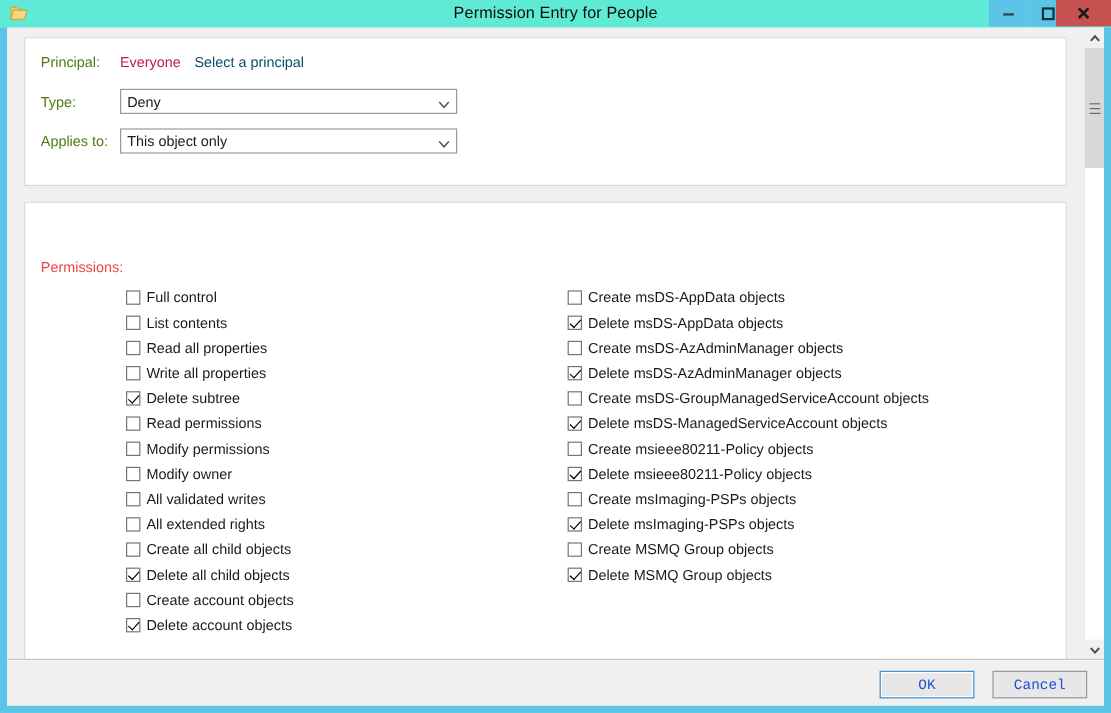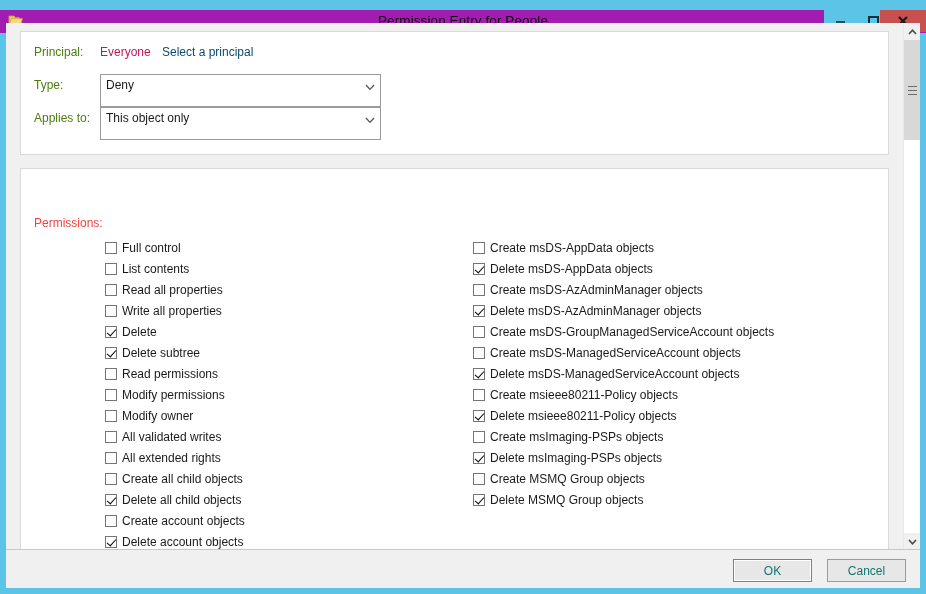--- a/index.html
+++ b/index.html
@@ -24,22 +24,21 @@
     width: 926px;
     height: 594px;
     background: #5cc4e6;
   }
 
   #titlebar {
     position: absolute;
     left: 0; top: 0;
     width: 926px;
     height: 23px;
-    background: #a21caf;
-    margin-top: 10px;
+    background: #5eead4;
   }
   #title-icon {
     position: absolute;
     left: 8px; top: 4px;
     width: 16px; height: 15px;
   }
   #title-text {
     position: absolute;
     left: 0; top: 3px;
     width: 926px;
@@ -155,21 +154,21 @@
   .link {
     position: absolute;
     font-size: 12px;
     color: #0c4a6e;
     cursor: pointer;
   }
 
   
   .combo {
     position: absolute;
-    height: 33px;
+    height: 21px;
     border: 1px solid #9a9a9a;
     background: #ffffff;
     box-sizing: border-box;
     cursor: default;
   }
   .combo-text {
     position: absolute;
     left: 5px; top: 3px;
     font-size: 12px;
     color: #1a1a1a;
@@ -233,23 +232,23 @@
     width: 914px;
     height: 38px;
     background: #f0f0f0;
     border-top: 1px solid #c8c8c8;
   }
   .dlgbtn {
     position: absolute;
     top: 9px;
     width: 79px;
     height: 23px;
-    font-family: Liberation Sans, sans-serif;
-    font-size: 12px;
-    color: #0f766e;
+    font-family: Liberation Mono, monospace;
+    font-size: 12px;
+    color: #1d4ed8;
     background: #e7e7e7;
     border: 1px solid #9a9a9a;
     box-sizing: border-box;
     cursor: default;
     padding: 0;
   }
   #btn-ok {
     right: 108px;
     border: 1px solid #3f92d2;
     background: #e7e7e7;
@@ -332,24 +331,20 @@
             <div class="perm-row">
               <span class="cb"></span>
               <span class="perm-text">Read all properties</span>
             </div>
             <div class="perm-row">
               <span class="cb"></span>
               <span class="perm-text">Write all properties</span>
             </div>
             <div class="perm-row">
               <span class="cb checked"></span>
-              <span class="perm-text">Delete</span>
-            </div>
-            <div class="perm-row">
-              <span class="cb checked"></span>
               <span class="perm-text">Delete subtree</span>
             </div>
             <div class="perm-row">
               <span class="cb"></span>
               <span class="perm-text">Read permissions</span>
             </div>
             <div class="perm-row">
               <span class="cb"></span>
               <span class="perm-text">Modify permissions</span>
             </div>
@@ -395,24 +390,20 @@
               <span class="cb"></span>
               <span class="perm-text">Create msDS-AzAdminManager objects</span>
             </div>
             <div class="perm-row">
               <span class="cb checked"></span>
               <span class="perm-text">Delete msDS-AzAdminManager objects</span>
             </div>
             <div class="perm-row">
               <span class="cb"></span>
               <span class="perm-text">Create msDS-GroupManagedServiceAccount objects</span>
-            </div>
-            <div class="perm-row">
-              <span class="cb"></span>
-              <span class="perm-text">Create msDS-ManagedServiceAccount objects</span>
             </div>
             <div class="perm-row">
               <span class="cb checked"></span>
               <span class="perm-text">Delete msDS-ManagedServiceAccount objects</span>
             </div>
             <div class="perm-row">
               <span class="cb"></span>
               <span class="perm-text">Create msieee80211-Policy objects</span>
             </div>
             <div class="perm-row">

